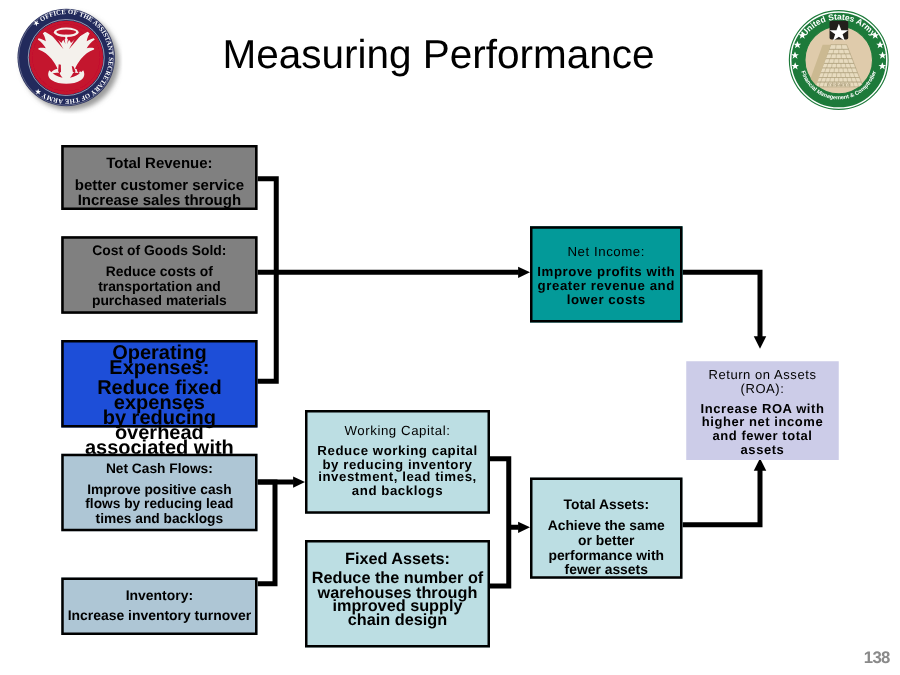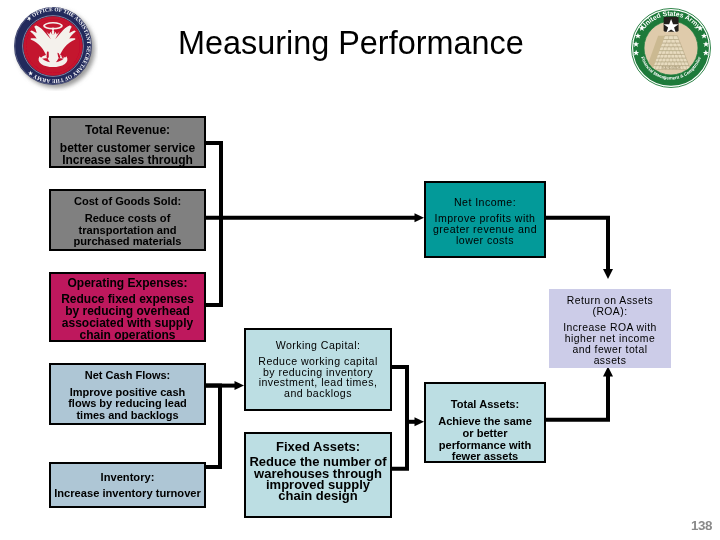--- a/index.html
+++ b/index.html
@@ -5,21 +5,21 @@
   html,body{margin:0;padding:0;background:#fff;}
   #slide{position:relative;width:720px;height:540px;overflow:hidden;background:#fff;
          font-family:"Liberation Sans", sans-serif;-webkit-font-smoothing:none;}
   .box{position:absolute;box-sizing:border-box;border:2px solid #000;
        display:flex;flex-direction:column;align-items:center;justify-content:flex-start;
        text-align:center;color:#000;overflow:visible;padding-top:var(--pt,6px);}
   .box .hd{font-weight:bold;font-size:inherit;line-height:inherit;}
   .box .bd{font-weight:bold;font-size:inherit;line-height:inherit;margin-top:var(--gap,6px);}
   .box.thin{letter-spacing:0.45px;}
   .box.thin .hd{font-weight:normal;}
-  .box.thin .bd{font-weight:normal;}
+  .box.thin .bd{font-weight:bold;}
   .box.nb{border:none;}
   .title{position:absolute;font-weight:normal;font-size:32.4px;line-height:32px;color:#000;white-space:nowrap;}
   .pg{position:absolute;color:#8a8a8a;font-size:13.4px;font-weight:bold;line-height:13px;letter-spacing:-0.5px;}
   .logo{position:absolute;}
 </style>
 </head>
 <body>
 
 <div id="slide">
 
@@ -260,21 +260,21 @@
     <div class="hd">
       <div>Cost of Goods Sold:</div>
     </div>
     <div class="bd">
       <div>Reduce costs of</div>
       <div>transportation and</div>
       <div>purchased materials</div>
     </div>
   </div>
 
-  <div class="box" id="b2" style="left:49px;top:272px;width:157px;height:70px;background:#be185d;font-size:12px;line-height:12px;--pt:3.0px;--gap:3.9px">
+  <div class="box" id="b2" style="left:49px;top:272px;width:157px;height:70px;background:#1d4ed8;font-size:16px;line-height:12px;--pt:3.0px;--gap:3.9px">
     <div class="hd">
       <div>Operating Expenses:</div>
     </div>
     <div class="bd">
       <div>Reduce fixed expenses</div>
       <div>by reducing overhead</div>
       <div>associated with supply</div>
       <div>chain operations</div>
     </div>
   </div>

